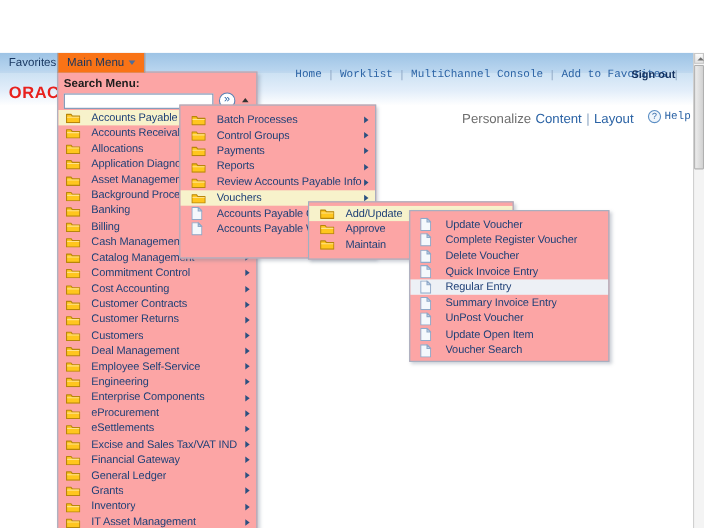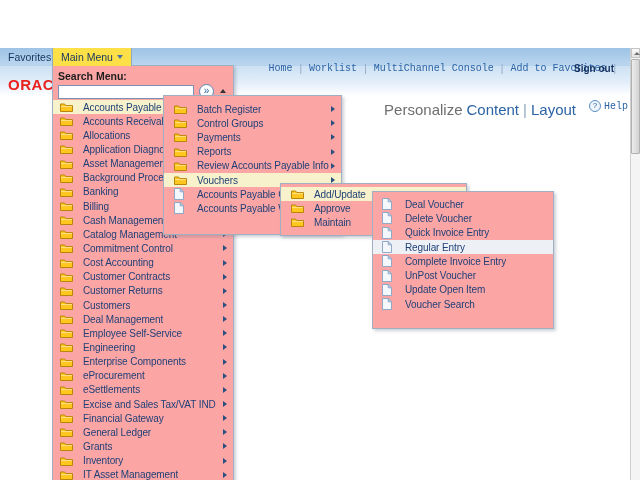--- a/index.html
+++ b/index.html
@@ -6,32 +6,32 @@
   .screen{position:relative;width:640px;height:480px;overflow:hidden;background:#fff;
     font-family:"Liberation Sans",sans-serif;margin-top:48px;-webkit-font-smoothing:antialiased;}
   
   .subheader{position:absolute;left:0;top:0;width:631px;height:48px;
     background:linear-gradient(180deg,#a9cce9 0%,#bed8f0 20%,#cfe3f4 42%,#e3eefa 72%,#ffffff 100%);}
   .topbar{position:absolute;left:0;top:0;width:631px;height:17px;
     background:linear-gradient(180deg,#9dc3e5,#bad6ef);border-bottom:1px solid #b7d2ec;}
   .tab{position:absolute;top:0;height:17px;display:flex;align-items:center;gap:4px;
     padding:0 8px;font-size:10.5px;color:#16355f;cursor:pointer;white-space:nowrap;}
   .tab.favorites{left:0;}
-  .tab.mainmenu{left:52px;height:18px;background:#fde047;border-left:1px solid #8fa8c4;
+  .tab.mainmenu{left:52px;height:18px;background:#f97316;border-left:1px solid #8fa8c4;
     border-right:1px solid #8fa8c4;z-index:6;}
   .caret{width:0;height:0;border-left:3.5px solid transparent;border-right:3.5px solid transparent;
     border-top:4px solid #4a6d9e;}
   .header-links{position:absolute;top:15px;right:24px;display:flex;gap:7px;align-items:center;
     font-size:10px;z-index:2;white-space:nowrap;}
   .hlink{color:var(--link,#2b63a5);cursor:pointer;font-family:Liberation Mono, monospace;}
   .sep{color:#8fa8c4;}
   .signout{font-weight:bold;color:#13305e;cursor:pointer;}
   .logo{position:absolute;left:8px;top:28px;font-size:15px;font-weight:bold;
     color:var(--logo_red,#e8211d);letter-spacing:.5px;z-index:1;}
-  .personalize{position:absolute;top:53px;right:64px;font-size:15px;color:#6e6e6e;
+  .personalize{position:absolute;top:53px;right:64px;font-size:12px;color:#6e6e6e;
     display:flex;gap:4px;z-index:2;white-space:nowrap;}
   .personalize .plink{color:var(--link,#2b63a5);cursor:pointer;}
   .help{position:absolute;top:52px;right:12px;display:flex;gap:3px;align-items:center;
     font-size:10px;z-index:2;}
   .help-ic{width:10px;height:10px;border-radius:50%;border:1px solid #5b8ec4;color:#2b63a5;
     font-size:8px;line-height:10px;text-align:center;background:#eef5fc;}
   
   .panel{position:absolute;background:#fca5a5;border:1px solid #9fb0c2;
     box-shadow:2px 2px 3px rgba(110,120,140,.35);}
   .panel1{left:52px;top:17px;width:180px;height:450px;z-index:5;}
@@ -500,21 +500,21 @@
     <ul class="menu-list">
 
         <li class="menu-item folder">
           <span class="ic ic-folder">
             <svg width="13" height="10" viewBox="0 0 13 10">
               <path d="M0.5 2 L4.6 2 L5.8 3.6 L12.5 3.6 L12.5 9.5 L0.5 9.5 Z" fill="#FFC61E" stroke="#B8860B" stroke-width="1" stroke-linejoin="round"></path>
               <path d="M1 4.6 L12 4.6" stroke="#FFE18A" stroke-width="1"></path>
             </svg>
           </span>
 
-          <span class="label">Batch Register</span>
+          <span class="label">Batch Processes</span>
           <span class="arrow"></span>
         </li>
 
         <li class="menu-item folder">
           <span class="ic ic-folder">
             <svg width="13" height="10" viewBox="0 0 13 10">
               <path d="M0.5 2 L4.6 2 L5.8 3.6 L12.5 3.6 L12.5 9.5 L0.5 9.5 Z" fill="#FFC61E" stroke="#B8860B" stroke-width="1" stroke-linejoin="round"></path>
               <path d="M1 4.6 L12 4.6" stroke="#FFE18A" stroke-width="1"></path>
             </svg>
           </span>
@@ -642,24 +642,35 @@
     <ul class="menu-list">
 
         <li class="menu-item doc">
 
           <span class="ic ic-doc">
             <svg width="10" height="12" viewBox="0 0 10 12">
               <path d="M0.5 0.5 L6.2 0.5 L9.5 3.8 L9.5 11.5 L0.5 11.5 Z" fill="#f4f8fc" stroke="#8FA8C8"></path>
               <path d="M6.2 0.5 L6.2 3.8 L9.5 3.8 Z" fill="#c6d9ee" stroke="#8FA8C8"></path>
             </svg>
           </span>
-          <span class="label">Deal Voucher</span>
-          <span class="arrow"></span>
-        </li>
-
+          <span class="label">Update Voucher</span>
+          <span class="arrow"></span>
+        </li>
+
+        <li class="menu-item doc">
+
+          <span class="ic ic-doc">
+            <svg width="10" height="12" viewBox="0 0 10 12">
+              <path d="M0.5 0.5 L6.2 0.5 L9.5 3.8 L9.5 11.5 L0.5 11.5 Z" fill="#f4f8fc" stroke="#8FA8C8"></path>
+              <path d="M6.2 0.5 L6.2 3.8 L9.5 3.8 Z" fill="#c6d9ee" stroke="#8FA8C8"></path>
+            </svg>
+          </span>
+          <span class="label">Complete Register Voucher</span>
+          <span class="arrow"></span>
+        </li>
 
         <li class="menu-item doc">
 
           <span class="ic ic-doc">
             <svg width="10" height="12" viewBox="0 0 10 12">
               <path d="M0.5 0.5 L6.2 0.5 L9.5 3.8 L9.5 11.5 L0.5 11.5 Z" fill="#f4f8fc" stroke="#8FA8C8"></path>
               <path d="M6.2 0.5 L6.2 3.8 L9.5 3.8 Z" fill="#c6d9ee" stroke="#8FA8C8"></path>
             </svg>
           </span>
           <span class="label">Delete Voucher</span>
@@ -691,21 +702,21 @@
         </li>
 
         <li class="menu-item doc">
 
           <span class="ic ic-doc">
             <svg width="10" height="12" viewBox="0 0 10 12">
               <path d="M0.5 0.5 L6.2 0.5 L9.5 3.8 L9.5 11.5 L0.5 11.5 Z" fill="#f4f8fc" stroke="#8FA8C8"></path>
               <path d="M6.2 0.5 L6.2 3.8 L9.5 3.8 Z" fill="#c6d9ee" stroke="#8FA8C8"></path>
             </svg>
           </span>
-          <span class="label">Complete Invoice Entry</span>
+          <span class="label">Summary Invoice Entry</span>
           <span class="arrow"></span>
         </li>
 
         <li class="menu-item doc">
 
           <span class="ic ic-doc">
             <svg width="10" height="12" viewBox="0 0 10 12">
               <path d="M0.5 0.5 L6.2 0.5 L9.5 3.8 L9.5 11.5 L0.5 11.5 Z" fill="#f4f8fc" stroke="#8FA8C8"></path>
               <path d="M6.2 0.5 L6.2 3.8 L9.5 3.8 Z" fill="#c6d9ee" stroke="#8FA8C8"></path>
             </svg>

